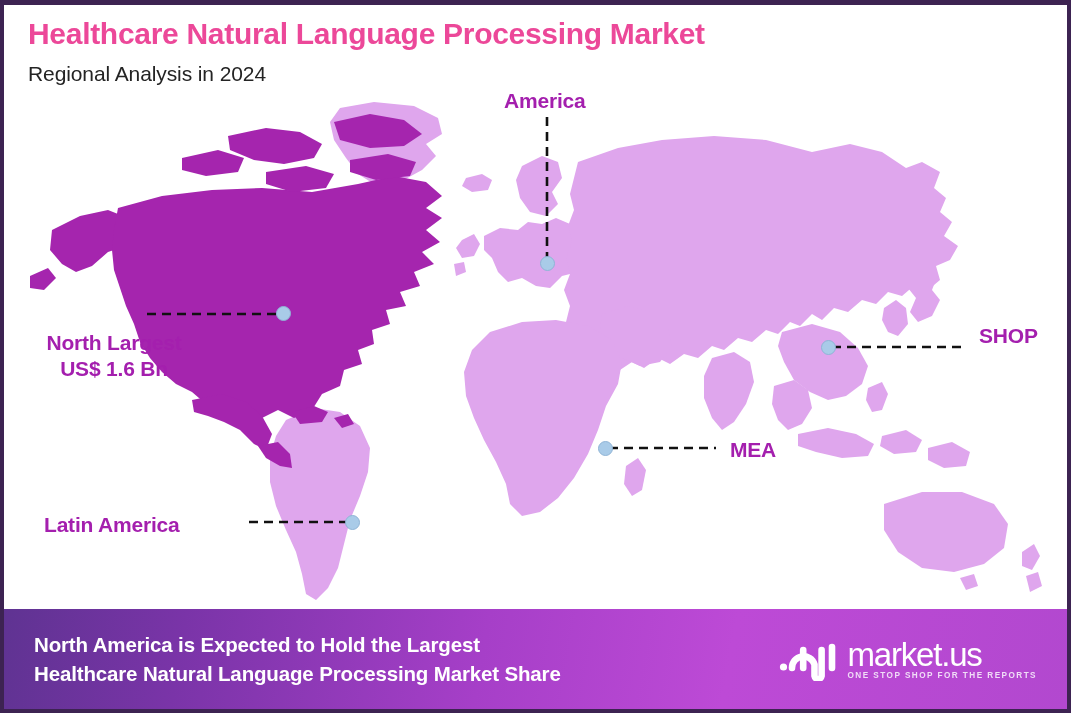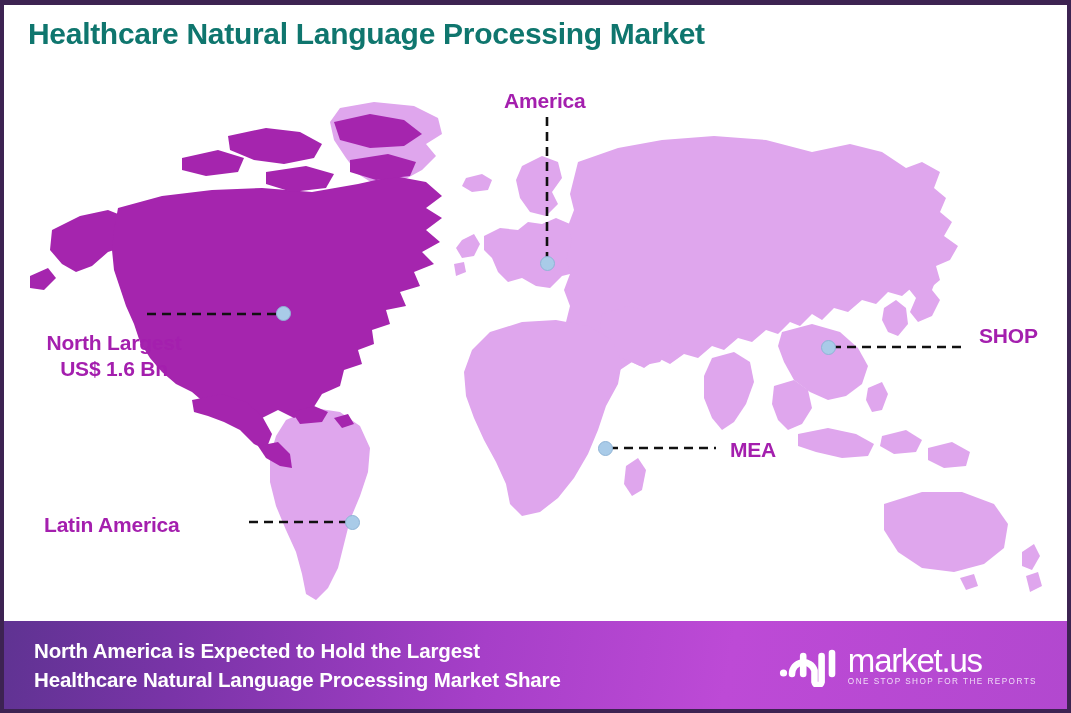--- a/index.html
+++ b/index.html
@@ -14,21 +14,21 @@
     width: 1071px; height: 713px;
     background: #ffffff;
     border: 4px solid #3d2352;
     border-top-width: 5px;
     overflow: hidden;
   }
 
   
   #header { position: absolute; left: 0; top: 0; width: 100%; padding: 12px 0 0 24px; z-index: 40; }
   #title {
-    font-size: 30px; font-weight: 700; color: #0f766e;
+    font-size: 30px; font-weight: 700; color: #ec4899;
     letter-spacing: -0.3px; line-height: 1.12; white-space: nowrap;
   }
   #subtitle {
     margin-top: 11px; font-size: 21px; font-weight: 400;
     color: #242424; letter-spacing: -0.1px; white-space: nowrap;
   }
 
   
   #map-wrap { position: absolute; left: 0; top: 0; width: 1063px; height: 625px; z-index: 10; }
   #world-map { position: absolute; left: 18px; top: 95px; width: 1032px; height: 520px; }
@@ -49,49 +49,50 @@
   #lbl-mea           { left: 726px; top: 432px; }
   #lbl-apac          { left: 975px; top: 318px; }
 
   .marker-dot {
     position: absolute; width: 15px; height: 15px; border-radius: 50%;
     background: #a9cbe8; border: 1px solid #8fb4d6; z-index: 34;
   }
 
   
   #banner {
-    position: absolute; left: 0; bottom: 0; width: 1063px; height: 88px;
+    position: absolute; left: 0; bottom: 0; width: 1063px; height: 100px;
     background: linear-gradient(100deg, #5f3392 0%, #7a34a8 17%, #a63fc8 45%, #bd4ad6 68%, #b248cf 100%);
     display: flex; align-items: center; justify-content: space-between;
     padding: 0 16px 0 30px; z-index: 50;
   }
   #banner-text {
     color: #ffffff; font-size: 20.5px; font-weight: 700;
     line-height: 1.42; letter-spacing: -0.15px; white-space: nowrap;
   }
   
   #logo { display: flex; align-items: center; gap: 11px; padding-right: 14px; }
   #logo-mark { width: 58px; height: 44px; flex: 0 0 auto; }
   #logo-text-block { display: flex; flex-direction: column; }
   #logo-word {
     color: #ffffff; font-size: 33px; font-weight: 400;
     letter-spacing: -1.2px; line-height: 1;
   }
   #logo-tag {
-    color: #f0dcf7; font-size: 8.2px; font-weight: 400;
+    color: #f0dcf7; font-size: 8.2px; font-weight: 700;
     letter-spacing: 1.45px; white-space: nowrap;
   }
 </style>
 </head>
 <body>
 
 <div id="infographic">
 
   <div id="header">
     <div id="title">Healthcare Natural Language Processing Market</div>
+    <div id="subtitle">Regional Analysis in 2024</div>
   </div>
 
   <div id="map-wrap">
     <svg id="world-map" viewBox="0 0 1032 520">
       <g fill="#DFA6ED">
 
         <path d="M318 8 L352 2 L392 6 L416 18 L420 34 L404 44 L414 56 L400 70 L378 82 L352 84 L336 74 L324 58 L312 40 L308 22 Z"></path>
 
         <path d="M444 78 L460 74 L470 80 L466 90 L450 92 L440 86 Z"></path>
 

